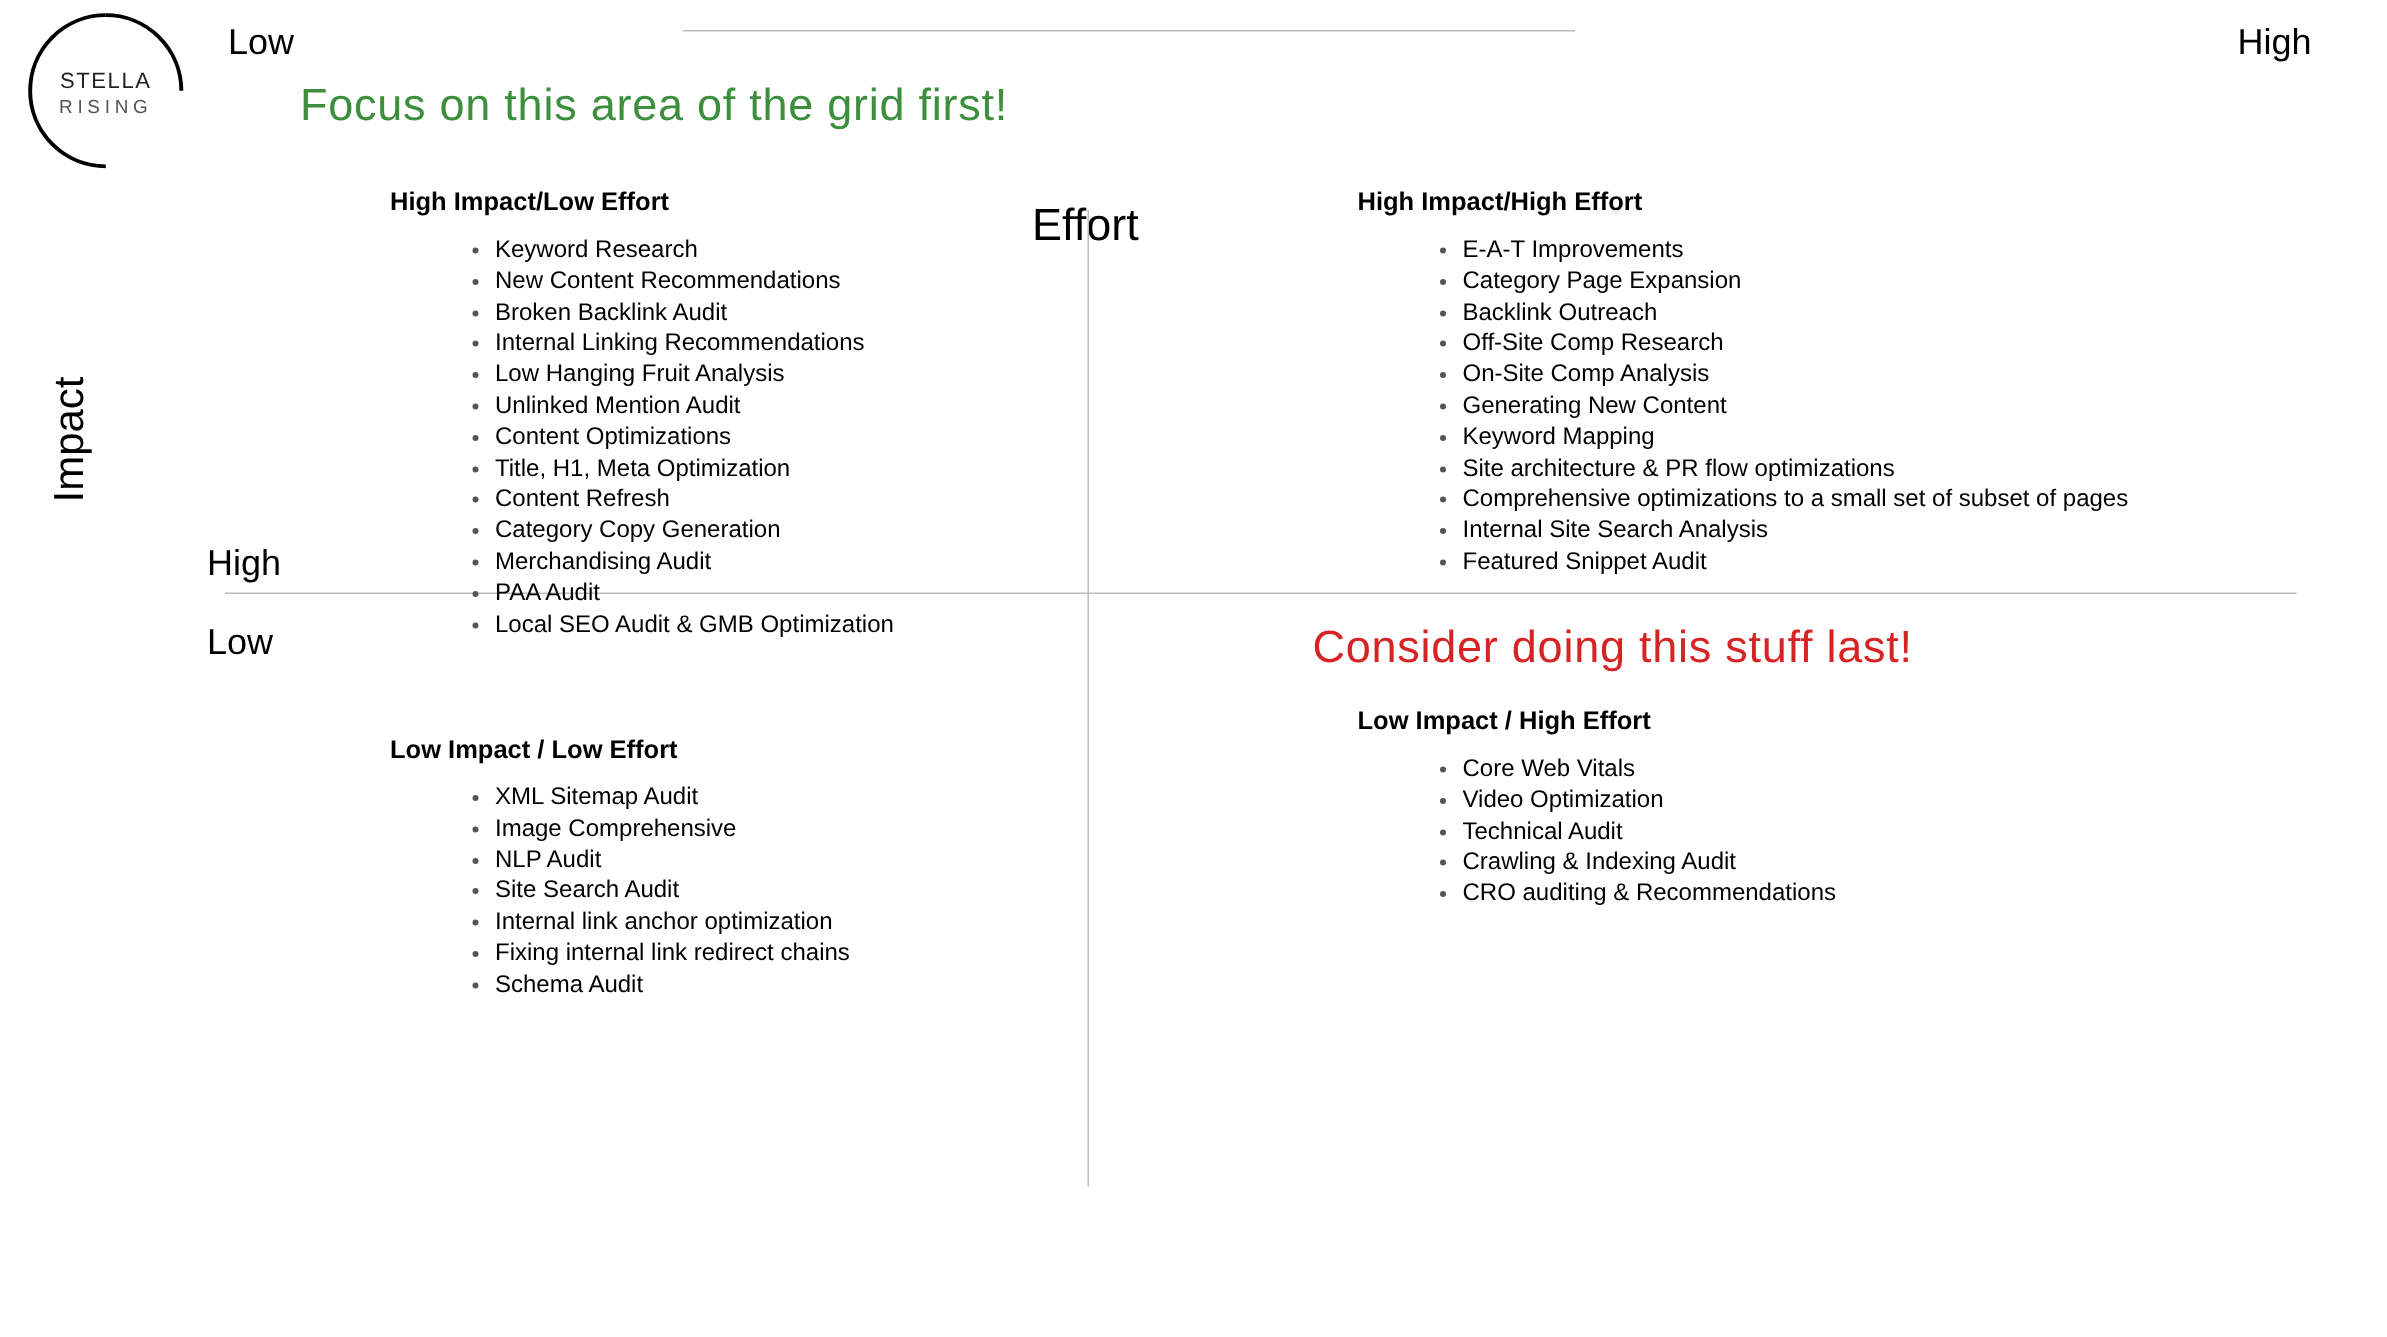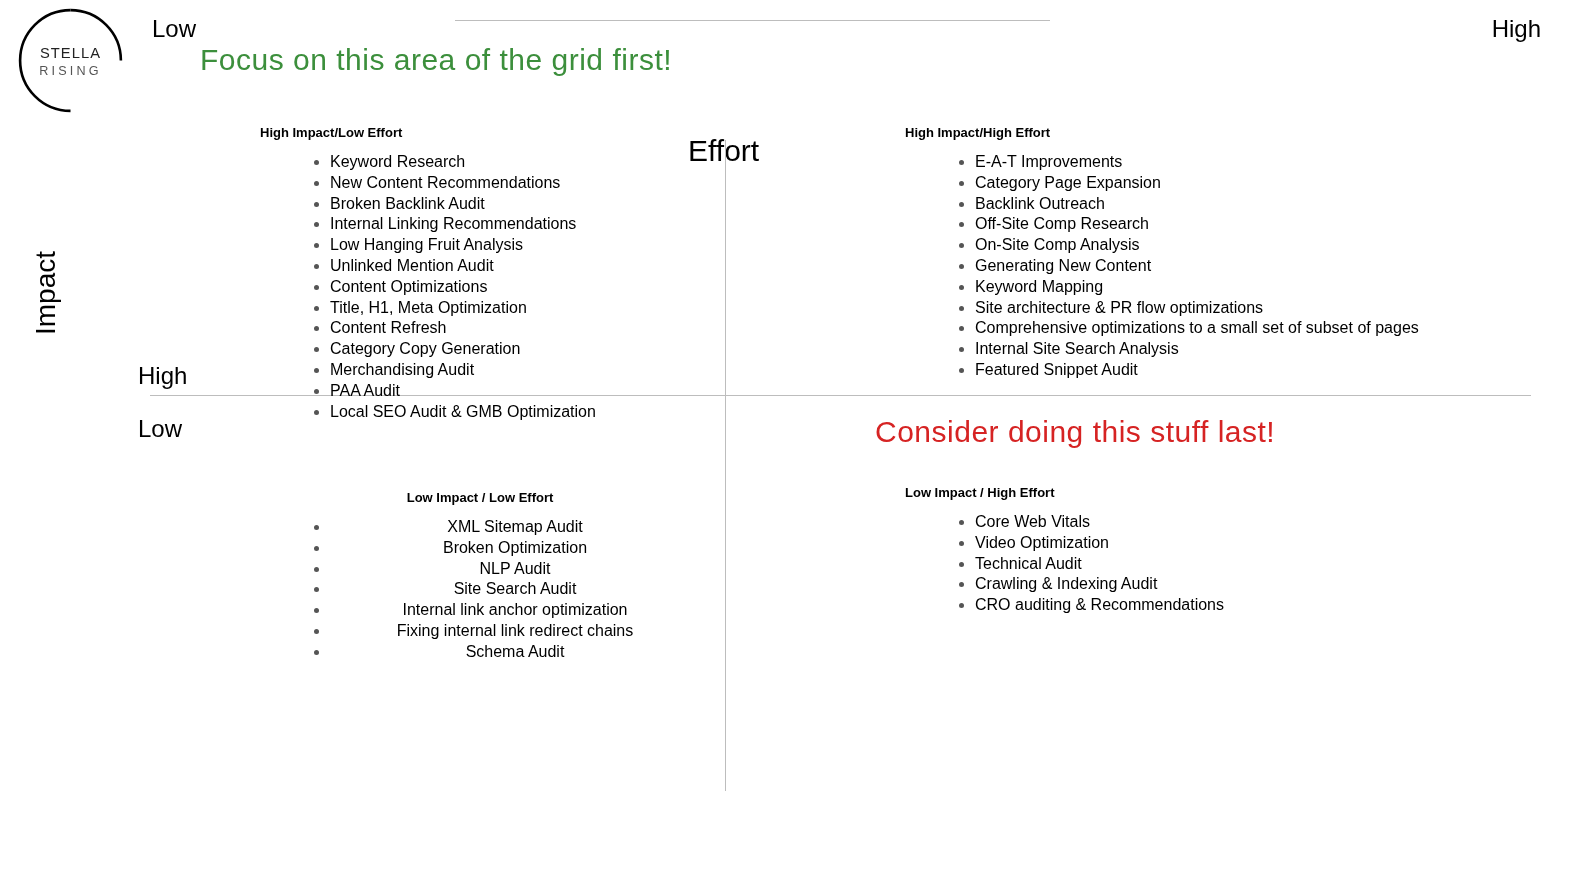--- a/index.html
+++ b/index.html
@@ -8,49 +8,49 @@
 
   
   .logo { position: absolute; left: 18px; top: 8px; width: 105px; height: 105px; }
 
   
   .top-low  { position: absolute; left: 152px; top: 15px; font-size: 24px; }
   .top-high { position: absolute; right: 50px; top: 15px; font-size: 24px; }
   .top-rule { position: absolute; left: 455px; top: 20px; width: 595px; height: 0; border-top: 1px solid #bdbdbd; }
 
   
-  .focus-callout { position: absolute; left: 200px; top: 43px; font-size: 30px; color: #3c8f3c; letter-spacing: 0.5px; }
+  .focus-callout { position: absolute; left: 200px; top: 54px; font-size: 30px; color: #3c8f3c; letter-spacing: 0.5px; }
 
   
   .effort-label { position: absolute; left: 688px; top: 110px; font-size: 30px; margin-top: 24px; }
 
   
   .impact-label { position: absolute; left: 30px; top: 335px; font-size: 28px; transform: rotate(-90deg); transform-origin: left top; }
 
   
   .grid-area { position: absolute; left: 150px; top: 140px; right: 60px; bottom: 120px; }
   .v-line { position: absolute; left: 575px; top: 0; bottom: -20px; width: 0; border-left: 1px solid #bdbdbd; }
   .h-line { position: absolute; left: 0; right: 0; top: 255px; height: 0; border-top: 1px solid #bdbdbd; }
 
   .impact-high { position: absolute; left: -12px; top: 222px; font-size: 24px; }
   .impact-low  { position: absolute; left: -12px; top: 275px; font-size: 24px; }
 
   
   .quad { position: absolute; }
   .q-tl { left: 110px; top: -15px;  width: 440px; }
   .q-tr { left: 755px; top: -15px;  width: 540px; }
-  .q-bl { left: 110px; top: 350px;  width: 440px; text-align: center; }
+  .q-bl { left: 110px; top: 350px;  width: 440px; }
   .q-br { left: 755px; top: 275px; width: 540px; }
 
-  .quad-title { font-size: 13px; font-weight: bold; margin-bottom: 12px; }
+  .quad-title { font-size: 17px; font-weight: bold; margin-bottom: 12px; }
   .quad ul { list-style: disc; padding-left: 70px; font-size: 16px; line-height: 1.3; }
   .quad ul li { margin-bottom: 0; }
   .quad ul li::marker { color: #555; }
 
-  .last-callout { font-size: 30px; color: #d62323; margin-bottom: 36px; margin-left: -30px; letter-spacing: 0.5px; }
+  .last-callout { font-size: 30px; color: #d62323; margin-bottom: 22px; margin-left: -30px; letter-spacing: 0.5px; }
 </style>
 </head>
 <body>
 
 <div class="slide">
 
   <div class="logo">
     <svg viewBox="0 0 100 100" width="105" height="105">
       <path d="M50 2 A48 48 0 1 0 50 98 A40 40 0 0 1 50 2 Z" fill="none" stroke="#000" stroke-width="2.5"></path>
       <path d="M50 2 A48 48 0 0 1 98 50" fill="none" stroke="#000" stroke-width="2.5"></path>
@@ -110,21 +110,21 @@
           <li>Comprehensive optimizations to a small set of subset of pages</li>
           <li>Internal Site Search Analysis</li>
           <li>Featured Snippet Audit</li>
         </ul>
     </div>
 
     <div class="quad q-bl">
       <div class="quad-title">Low Impact / Low Effort</div>
       <ul>
           <li>XML Sitemap Audit</li>
-          <li>Broken Optimization</li>
+          <li>Image Comprehensive</li>
           <li>NLP Audit</li>
           <li>Site Search Audit</li>
           <li>Internal link anchor optimization</li>
           <li>Fixing internal link redirect chains</li>
           <li>Schema Audit</li>
         </ul>
     </div>
 
     <div class="quad q-br">
       <div class="last-callout">Consider doing this stuff last!</div>

